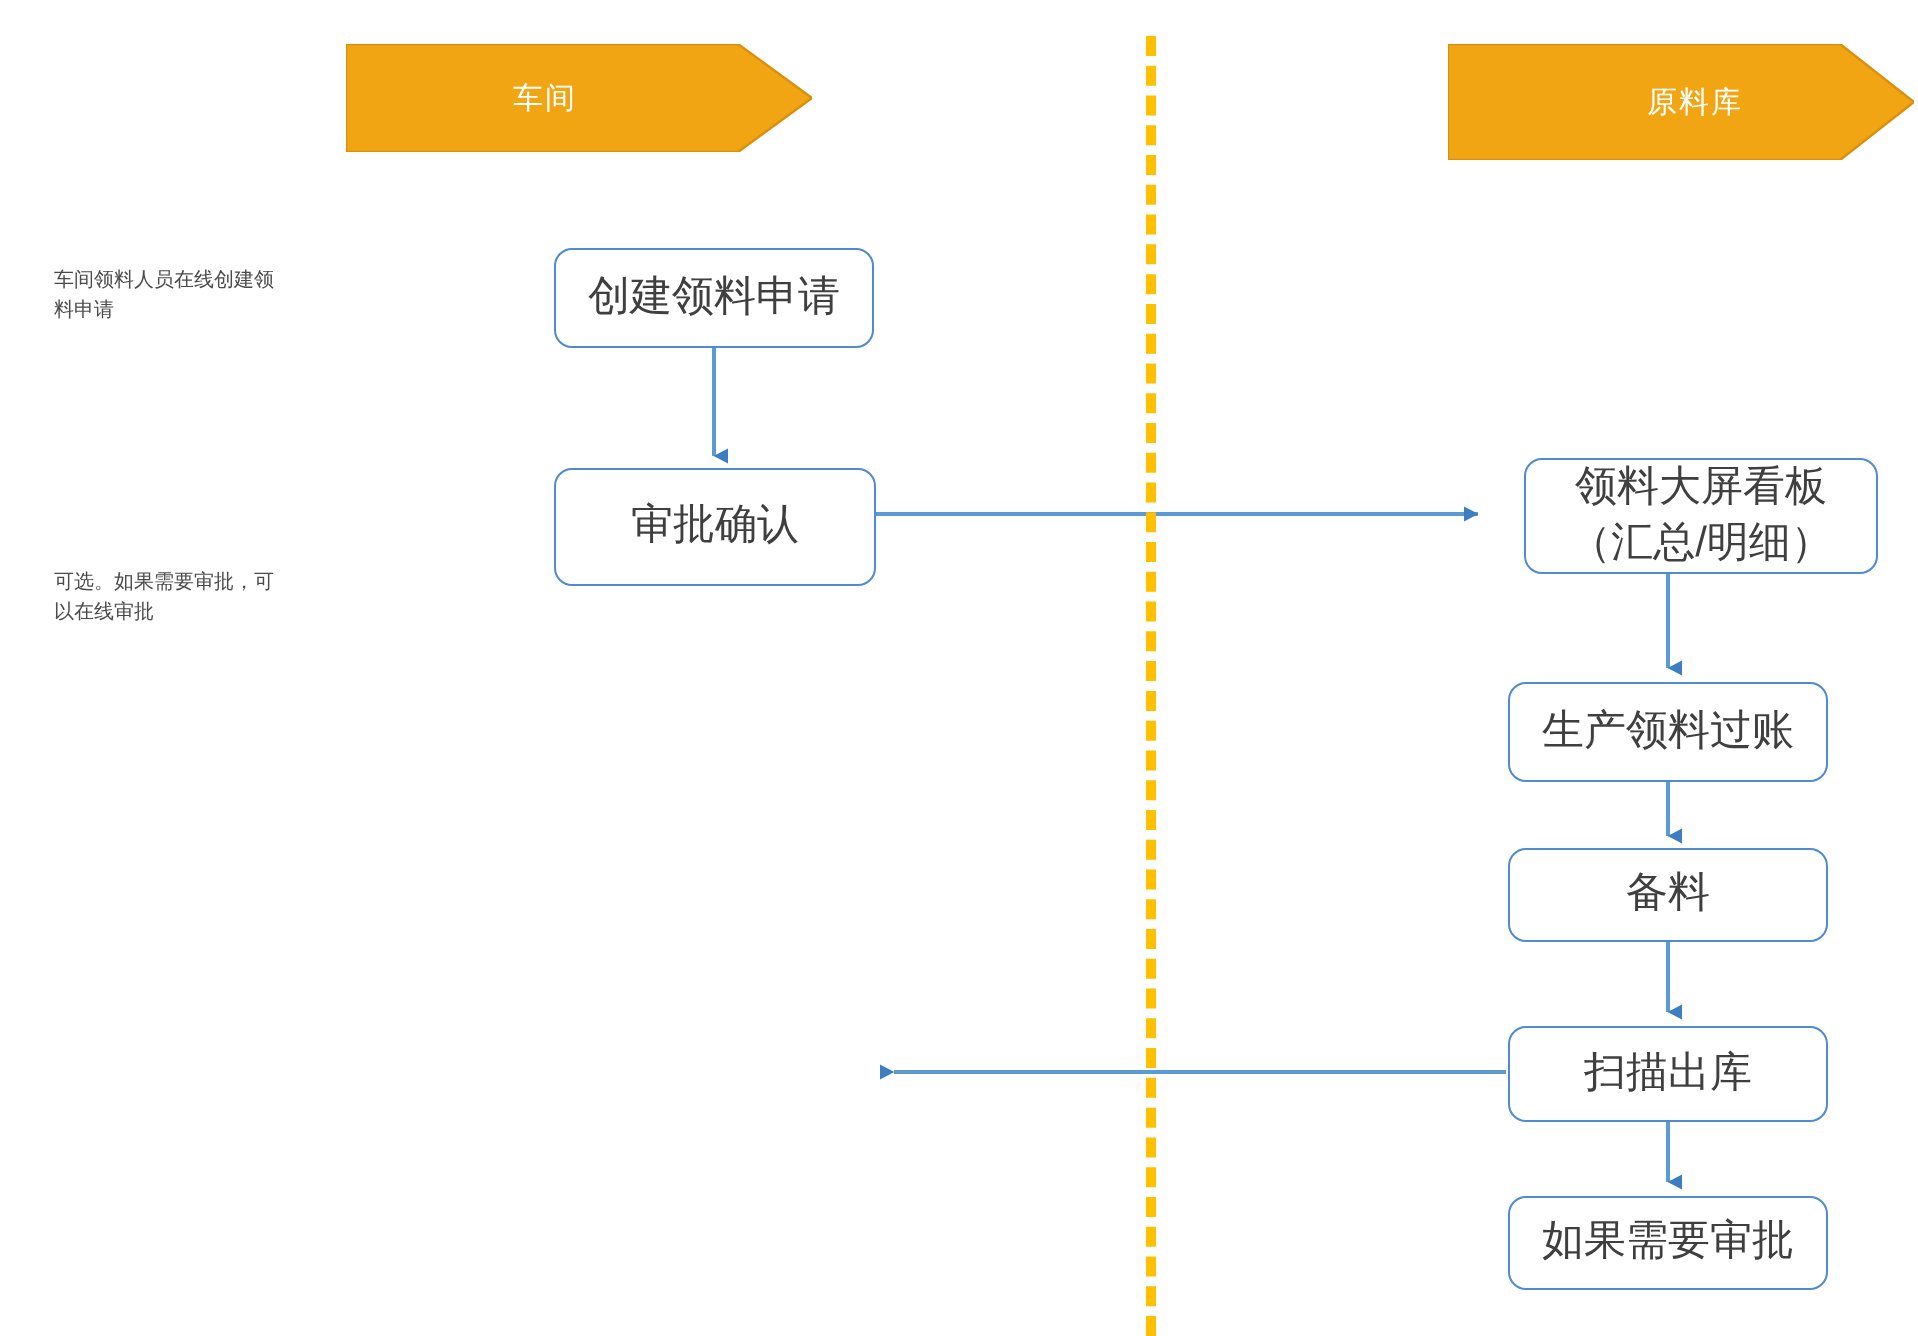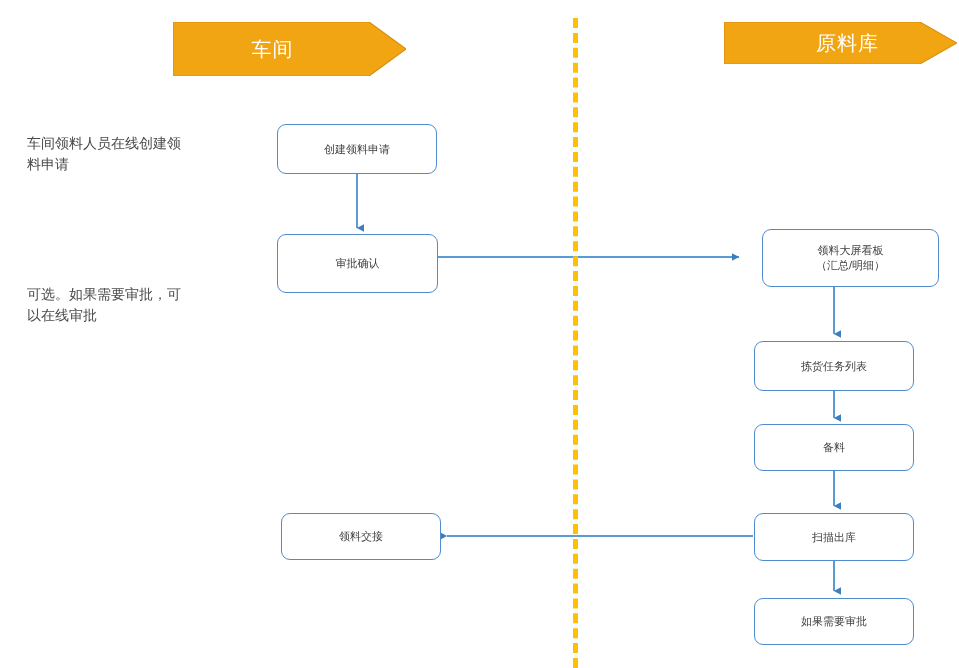--- a/index.html
+++ b/index.html
@@ -26,21 +26,21 @@
     height: 668px;
     pointer-events: none;
   }
   
   .lane-banner {
     position: absolute;
     display: flex;
     align-items: center;
     justify-content: center;
     color: #ffffff;
-    font-size: 20px;
+    font-size: 15px;
     letter-spacing: 1px;
     line-height: 1;
     box-sizing: border-box;
   }
   .lane-banner .banner-shape {
     position: absolute;
     left: 0;
     top: 0;
     width: 100%;
     height: 100%;
@@ -56,29 +56,29 @@
     position: absolute;
     box-sizing: border-box;
     background: #ffffff;
     border: 1.6px solid #4f8bcd;
     border-radius: 9px;
     display: flex;
     align-items: center;
     justify-content: center;
     text-align: center;
     color: #3f3f3f;
-    font-size: 11px;
+    font-size: 21px;
     line-height: 1.35;
     white-space: pre-line;
   }
   
   .annotation {
     position: absolute;
     color: #4a4a4a;
-    font-size: 14px;
+    font-size: 10px;
     line-height: 1.5;
     white-space: pre-line;
   }
   
   .lane-divider {
     position: absolute;
     width: 0;
     border-left: 5px dashed #ffc000;
   }
 </style>
@@ -117,43 +117,42 @@
 
   <div class="lane-divider" style="left:573px; top:18px; height:650px;"></div>
 
   <div class="lane-banner" style="left:173px; top:22px; width:233px; height:54px;">
     <svg class="banner-shape" viewBox="0 0 233 54" preserveAspectRatio="none" xmlns="http://www.w3.org/2000/svg">
       <polygon points="0,0 196,0 233,27 196,54 0,54" fill="#f2a513" stroke="#d9900d" stroke-width="1.2"></polygon>
     </svg>
     <span class="banner-label">车间</span>
   </div>
 
-  <div class="lane-banner" style="left:724px; top:22px; width:233px; height:42px;padding-left:48px;">
+  <div class="lane-banner" style="left:724px; top:22px; width:233px; height:58px;padding-left:48px;">
     <svg class="banner-shape" viewBox="0 0 233 54" preserveAspectRatio="none" xmlns="http://www.w3.org/2000/svg">
       <polygon points="0,0 196,0 233,27 196,54 0,54" fill="#f2a513" stroke="#d9900d" stroke-width="1.2"></polygon>
     </svg>
     <span class="banner-label">原料库</span>
   </div>
 
   <div class="annotation" style="left:27px; top:133px; width:210px;">车间领料人员在线创建领
 料申请</div>
 
   <div class="annotation" style="left:27px; top:236px; width:210px;margin-top:48px;">可选。如果需要审批，可
 以在线审批</div>
 
   <div class="node" style="left:277px; top:124px; width:160px; height:50px;">创建领料申请</div>
 
   <div class="node" style="left:277px; top:234px; width:161px; height:59px;">审批确认</div>
 
-  <div class="node" style="left:281px; top:513px; width:160px; height:47px;">领料交接</div>
 
   <div class="node" style="left:746px; top:229px; width:177px; height:58px;margin-left:16px;">领料大屏看板
 （汇总/明细）</div>
 
-  <div class="node" style="left:754px; top:341px; width:160px; height:50px;">拣货任务列表</div>
+  <div class="node" style="left:754px; top:341px; width:160px; height:50px;">生产领料过账</div>
 
   <div class="node" style="left:754px; top:424px; width:160px; height:47px;">备料</div>
 
   <div class="node" style="left:754px; top:513px; width:160px; height:48px;">扫描出库</div>
 
   <div class="node" style="left:754px; top:598px; width:160px; height:47px;">如果需要审批</div>
 
 </div>
 
 </body></html>

